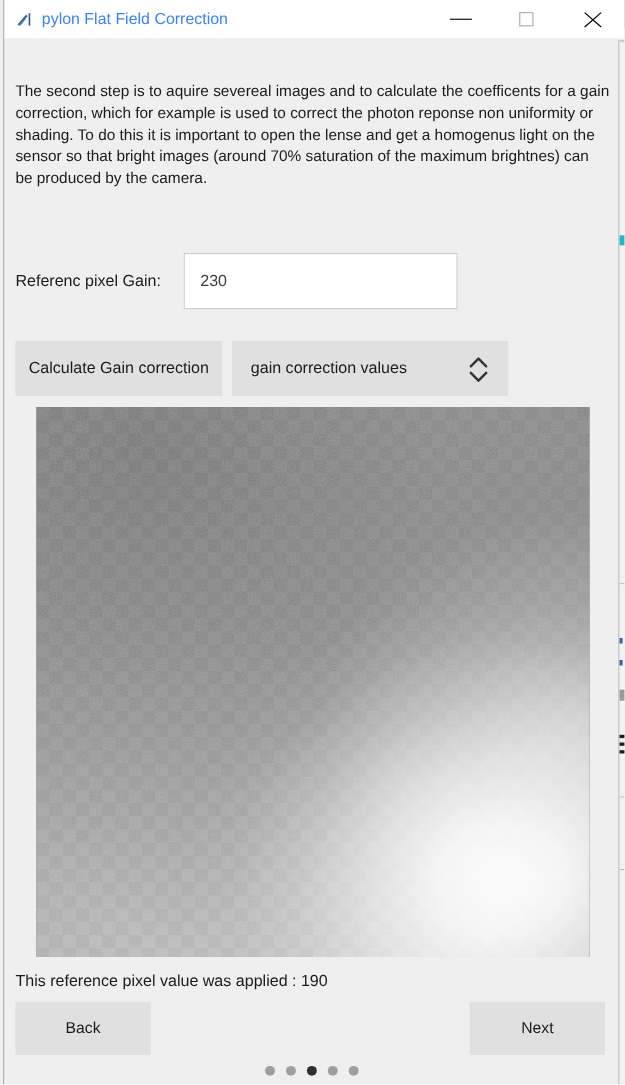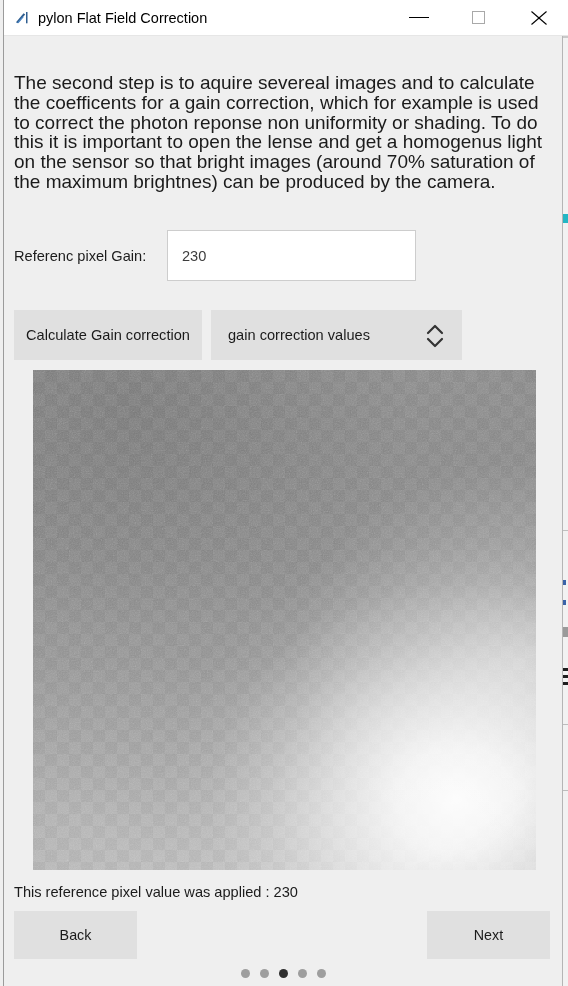--- a/index.html
+++ b/index.html
@@ -60,21 +60,21 @@
     position: absolute;
     left: 10px; top: 9px;
     width: 18px; height: 18px;
   }
   .title-text {
     position: absolute;
     left: 34px; top: 0;
     height: 36px;
     line-height: 36px;
     font-size: 14.5px;
-    color: #000000;
+    color: #3b82f6;
     white-space: nowrap;
   }
   .win-btn {
     position: absolute;
     top: 0;
     width: 46px;
     height: 35px;
     background: transparent;
     border: 0;
     padding: 0;
@@ -108,21 +108,21 @@
     left: 4px; top: 36px;
     width: 558px;
     height: 950px;
     background: #efefef;
   }
 
   .para {
     position: absolute;
     left: 10px;
     width: 540px;
-    font-size: 19px;
+    font-size: 14px;
     line-height: 19.8px;
     color: #1b1b1b;
     margin-top: 24px;
   }
   .para-1 { top: 13px; }
   .para-2 { top: 133px; }
 
   
   .ref-label {
     position: absolute;
@@ -363,20 +363,20 @@
       <div class="preview-layer pv-vig"></div>
       <svg class="preview-layer pv-noise" width="503" height="500" viewBox="0 0 503 500" preserveAspectRatio="none">
         <filter id="grain">
           <feTurbulence type="fractalNoise" baseFrequency="0.82" numOctaves="3" stitchTiles="stitch"></feTurbulence>
           <feColorMatrix type="saturate" values="0"></feColorMatrix>
         </filter>
         <rect width="503" height="500" filter="url(#grain)"></rect>
       </svg>
     </div>
 
-    <span class="status">This reference pixel value was applied : 230</span>
+    <span class="status">This reference pixel value was applied : 190</span>
 
     <button class="btn-nav btn-back">Back</button>
     <button class="btn-nav btn-next">Next</button>
 
     <div class="dots"><span class="dot"></span><span class="dot"></span><span class="dot active"></span><span class="dot"></span><span class="dot"></span></div>
   </div>
 </div>
 
 </body></html>

